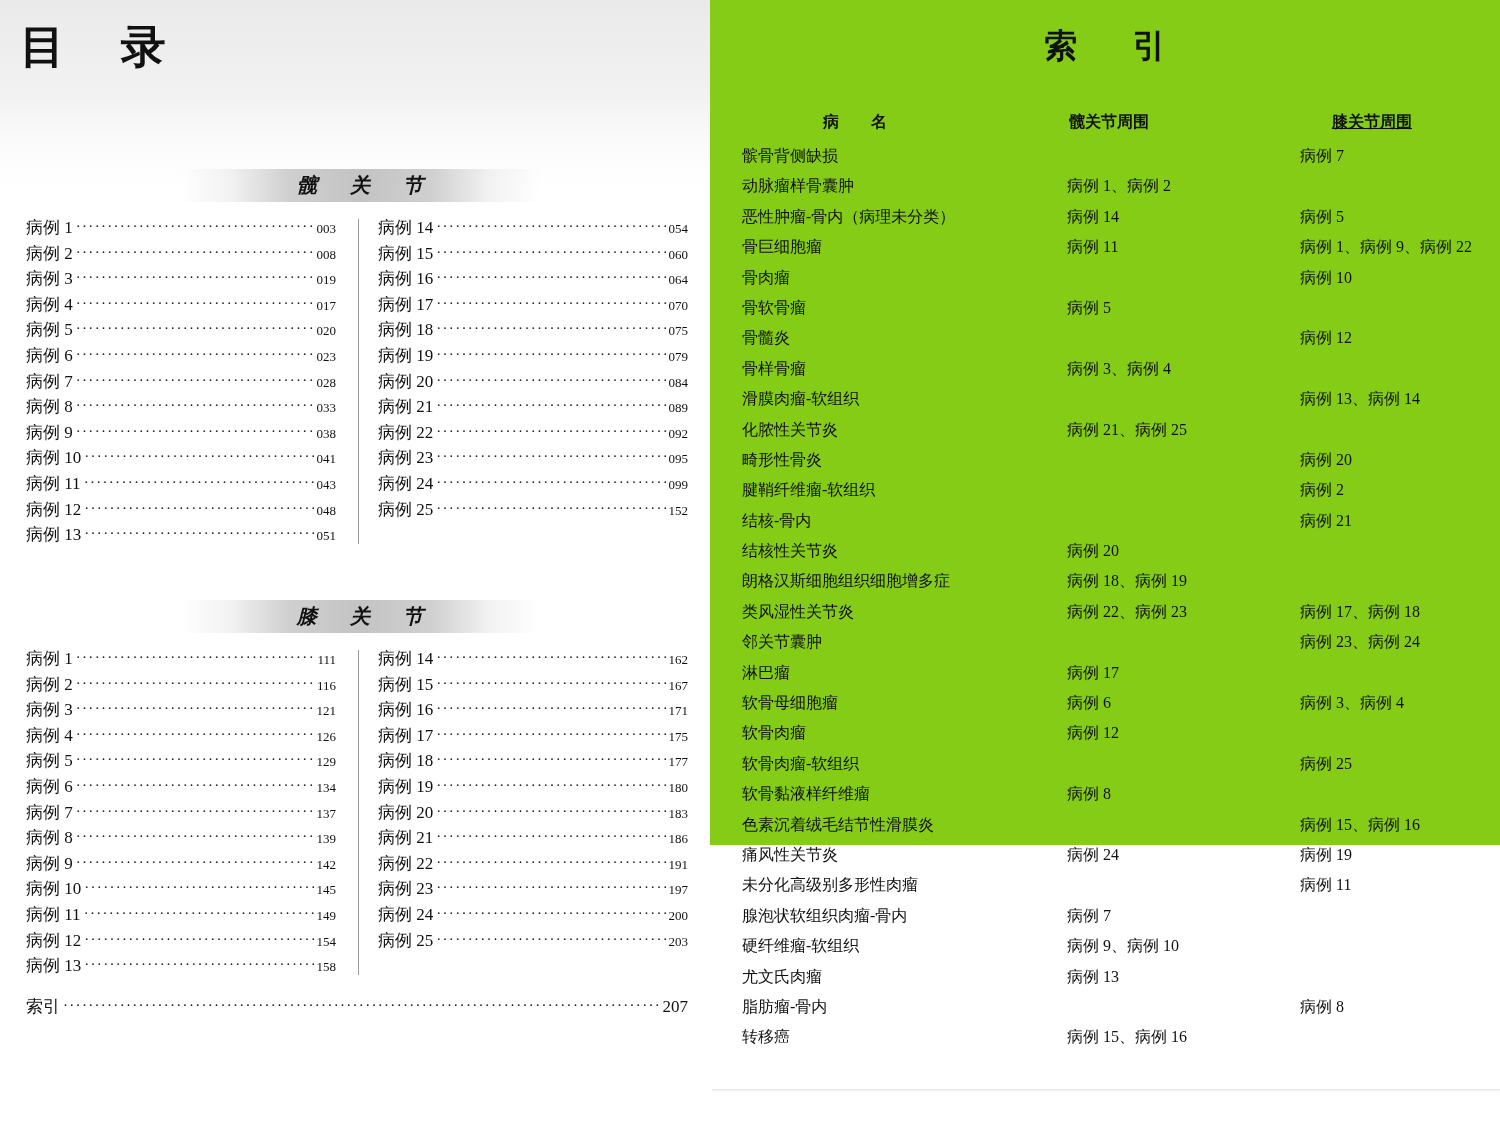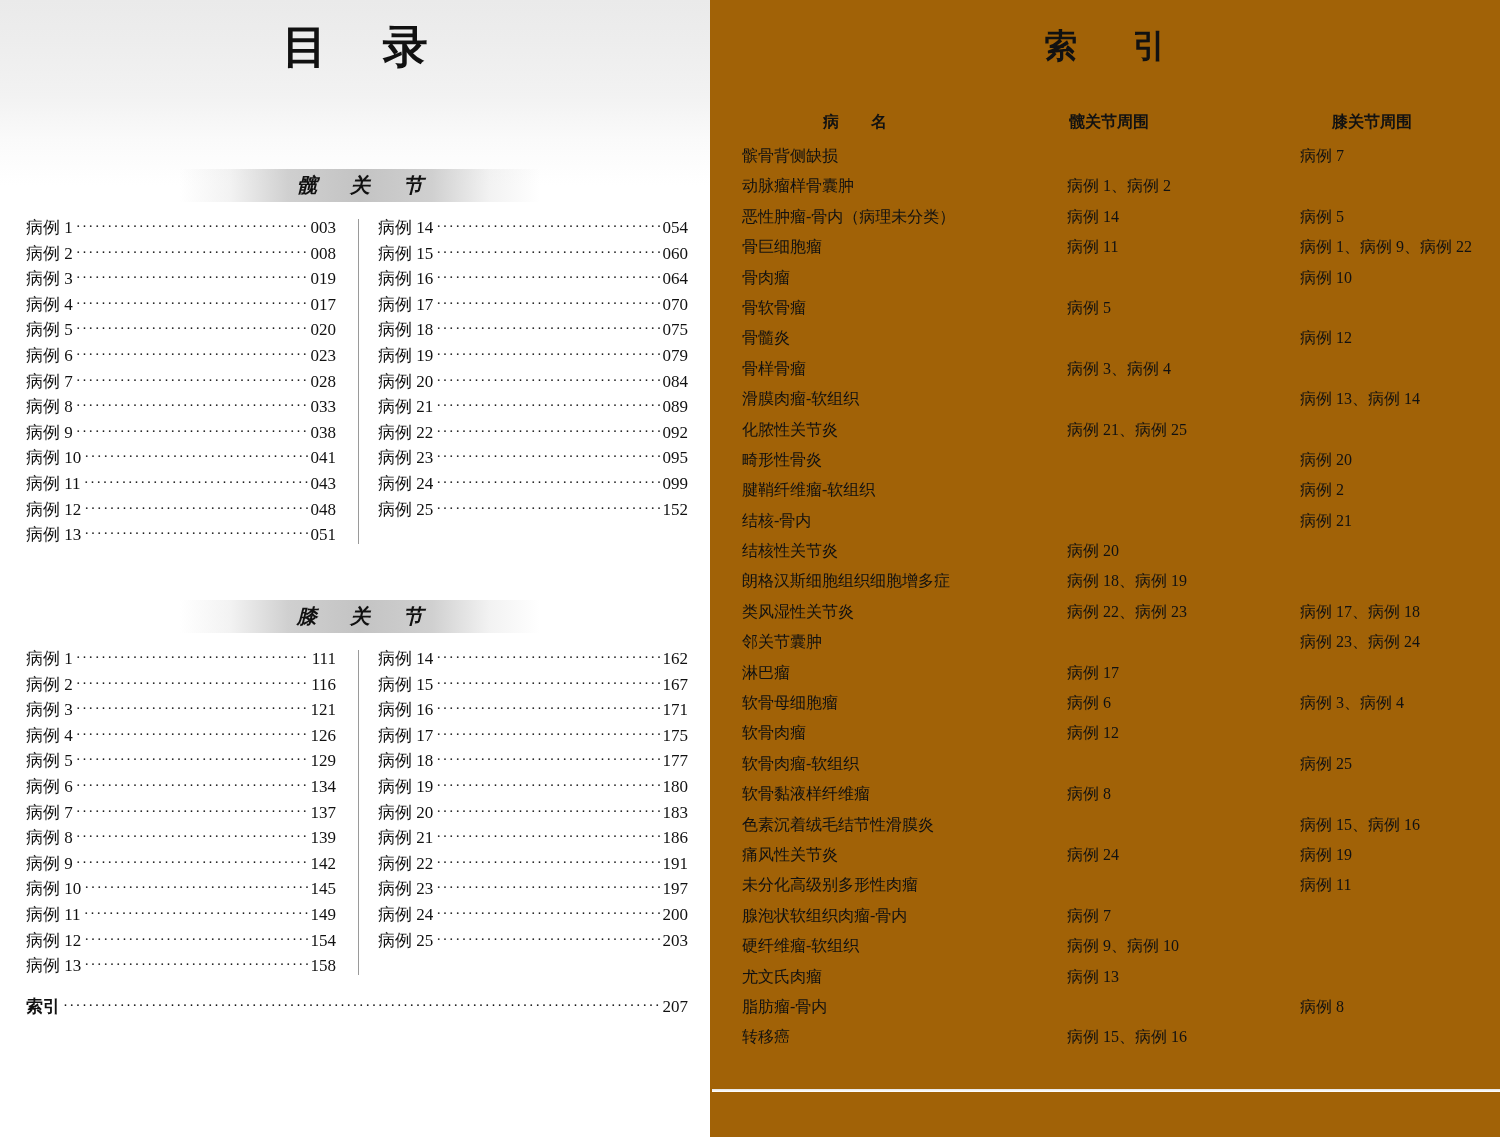--- a/index.html
+++ b/index.html
@@ -20,36 +20,36 @@
   
   #toc-page {
     position: absolute;
     left: 0; top: 0;
     width: 710px; height: 1137px;
     background: linear-gradient(to bottom, #eaeaea 0px, #ededed 40px, #f2f2f2 95px, #fafafa 140px, #ffffff 185px, #ffffff 100%);
   }
   #index-page {
     position: absolute;
     left: 710px; top: 0;
-    width: 790px; height: 1137px;
-    background: #a16207;
+    width: 790px; height: 845px;
+    background: #84cc16;
   }
   #index-page-bottom-edge {
     position: absolute;
     left: 712px; top: 1089px;
     width: 788px; height: 3px;
     background: linear-gradient(to bottom, #e3e3e3, #f7f7f7 60%, #ffffff);
   }
 
   
   #toc-title {
     position: absolute;
     left: 0; top: 18px;
     width: 710px;
-    text-align: center;
+    text-align: left;
     font-size: 45px;
     font-weight: 700;
     letter-spacing: 20px;
     text-indent: 20px;
     line-height: 58px;
     font-family: "DejaVu Serif", "Liberation Serif", serif;
   }
 
   
   .section-banner {
@@ -103,33 +103,33 @@
   .toc-row .lbl { flex: 0 0 auto; }
   .toc-row .leader {
     flex: 1 1 auto;
     overflow: hidden;
     margin: 0 2px 0 3px;
     font-size: 15px;
     letter-spacing: 1.3px;
     color: #1a1a1a;
     transform: translateY(-2px);
   }
-  .toc-row .pg { flex: 0 0 auto; font-size: 17px; }
+  .toc-row .pg { flex: 0 0 auto; font-size: 13px; }
 
   
   #toc-index-row {
     position: absolute;
     left: 26px; top: 995px;
     width: 662px;
     display: flex;
     align-items: baseline;
     font-size: 17px;
     white-space: nowrap;
   }
-  #toc-index-row .lbl { font-weight: 700; flex: 0 0 auto; }
+  #toc-index-row .lbl { font-weight: 400; flex: 0 0 auto; }
   #toc-index-row .leader {
     flex: 1 1 auto; overflow: hidden;
     font-size: 15px; letter-spacing: 1.3px;
     margin: 0 3px; transform: translateY(-2px);
   }
   #toc-index-row .pg { flex: 0 0 auto; }
 
   
   #index-title {
     position: absolute;
@@ -152,21 +152,21 @@
   .idx-head, .idx-row {
     position: relative;
     height: 30.4px;
     font-size: 16px;
     white-space: nowrap;
   }
   .idx-head { height: 34px; font-weight: 700; }
   .idx-head .c0, .idx-head .c1, .idx-head .c2 { position: absolute; top: 0; }
   .idx-head .c0 { left: 100px; letter-spacing: 14px; text-indent: 1px; }
   .idx-head .c1 { left: 347px; text-align: center; }
-  .idx-head .c2 { left: 610px; }
+  .idx-head .c2 { left: 610px; text-decoration: underline; }
 
   .idx-row .c0, .idx-row .c1, .idx-row .c2 { position: absolute; top: 0; }
   .idx-row .c0 { left: 20px; }
   .idx-row .c1 { left: 345px; }
   .idx-row .c2 { left: 578px; }
 </style>
 </head>
 <body>
 
 <div id="toc-page">

